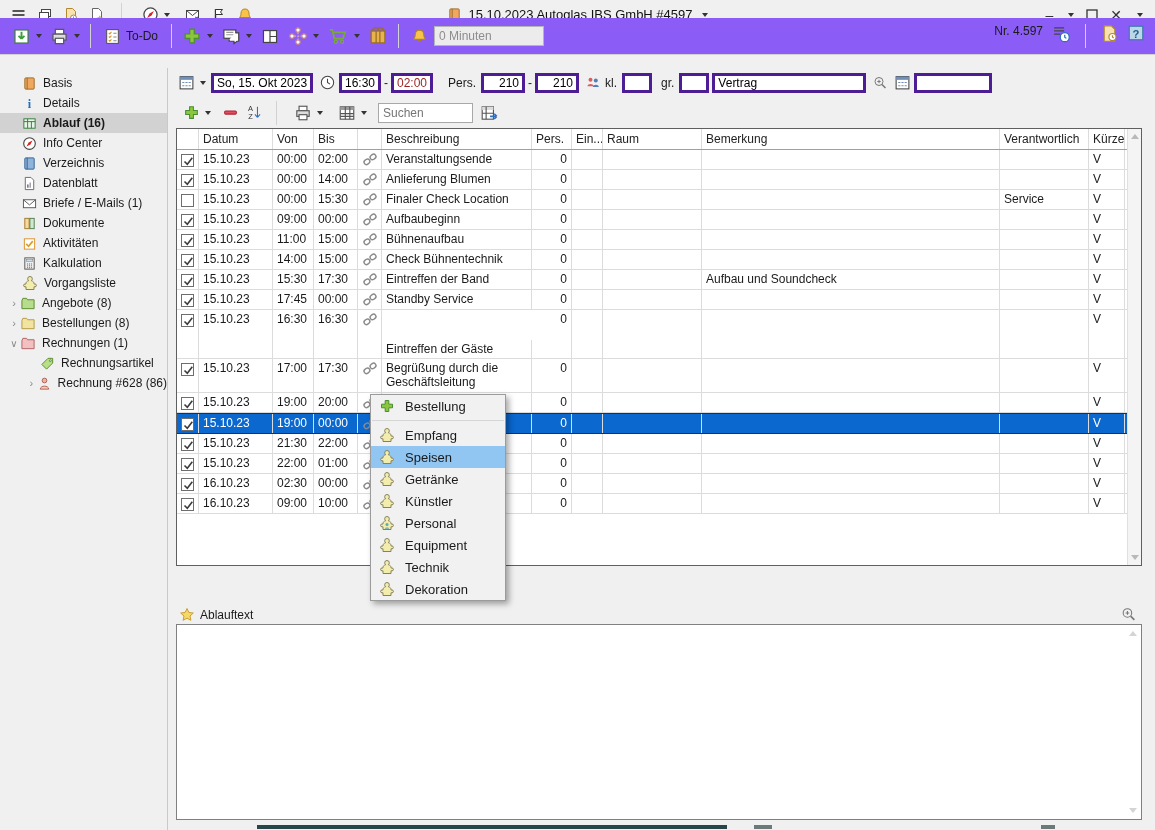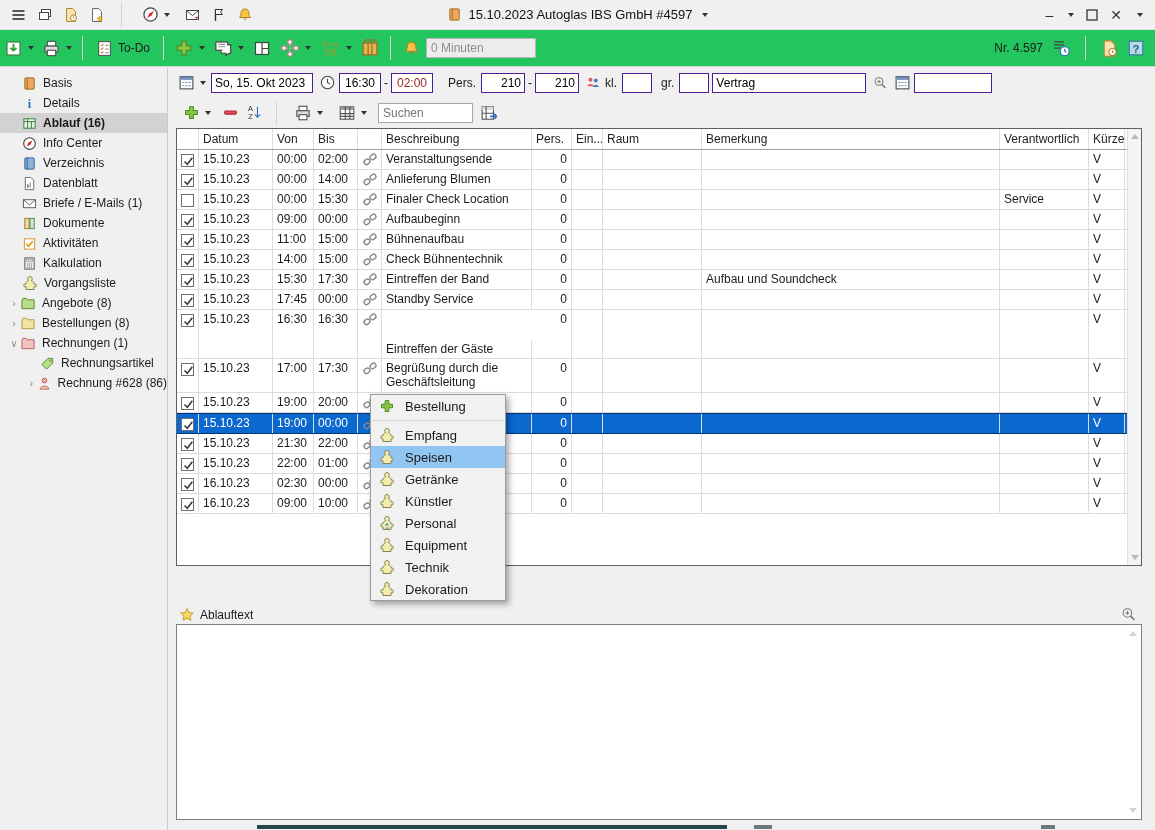--- a/index.html
+++ b/index.html
@@ -13,41 +13,41 @@
   
   .titlebar { position:absolute; top:0; left:0; right:0; height:30px; background:#f0f0f0; border-bottom:1px solid #e2e2e2; display:flex; align-items:center; }
   .tb-left { display:flex; align-items:center; gap:10px; padding-left:10px; }
   .tb-center { position:absolute; left:0; right:0; display:flex; justify-content:center; align-items:center; gap:6px; pointer-events:none; }
   .tb-center > * { pointer-events:auto; }
   .title-text { font-size:13px; color:#111; }
   .tb-right { margin-left:auto; display:flex; align-items:center; gap:12px; padding-right:12px; font-size:14px; color:#333; }
   .winbtn { cursor:default; }
 
   
-  .toolbar { position:absolute; top:30px; left:0; right:0; height:37px; background:#22c55e; border-bottom:1px solid #d2d2d2; display:flex; align-items:center; }
+  .toolbar { position:absolute; top:18px; left:0; right:0; height:37px; background:#8b5cf6; border-bottom:1px solid #d2d2d2; display:flex; align-items:center; padding-left:8px; }
   .tool { display:flex; align-items:center; gap:2px; padding:3px 4px; border-radius:2px; }
   .todo-btn { display:flex; align-items:center; gap:5px; padding:3px 7px; }
   .minutes-input { width:110px; height:20px; border:1px solid #b6b6b6; background:#ececec; color:#8d8d8d; font:12px "Liberation Sans",sans-serif; padding:0 4px; }
-  .toolbar-right { margin-left:auto; display:flex; align-items:center; gap:8px; padding-right:10px; }
+  .toolbar-right { margin-left:auto; display:flex; gap:8px; padding-right:10px; }
 
   
   .sidebar { position:absolute; top:68px; left:0; width:168px; bottom:0; background:#f0f0f0; border-right:1px solid #c9c9c9; padding-top:5px; }
   .sbitem { display:flex; align-items:center; height:20px; padding-left:22px; cursor:default; white-space:nowrap; }
   .sbitem .chev { width:12px; margin-left:-14px; color:#8a8a8a; font-size:10px; text-align:center; }
   .sbitem.has-chev { padding-left:22px; }
   .sbitem.ind1 { padding-left:40px; }
   .sbitem.ind1.has-chev { padding-left:40px; }
   .sbitem.sel { background:#d2d2d2; }
   .sbitem.bold .sblabel { font-weight:bold; }
   .sblabel { margin-left:6px; }
 
   
   .main { position:absolute; top:68px; left:169px; right:0; bottom:0; background:#f0f0f0; }
   .filterbar { height:29px; display:flex; align-items:center; gap:3px; padding-left:7px; background:#f0f0f0; }
-  .inp { height:20px; border:1px solid #4c1d95; background:#fff; font:12px "Liberation Sans",sans-serif; padding:0 3px; }
+  .inp { height:20px; border:3px solid #4c1d95; background:#fff; font:12px "Liberation Sans",sans-serif; padding:0 3px; }
   .lbl { margin:0 2px 0 6px; }
   .tabletoolbar { height:31px; display:flex; align-items:center; gap:7px; padding-left:10px; }
   .search-inp { width:95px; height:20px; border:1px solid #a8a8a8; background:#fff; font:12px "Liberation Sans",sans-serif; padding:0 4px; }
 
   
   .tablewrap { position:absolute; top:60px; left:7px; width:966px; height:438px; background:#fff; border:1px solid #5f5f5f; display:flex; }
   .tgrid { flex:1; overflow:hidden; }
   .trow, .thead { display:flex; }
   .thead { height:21px; border-bottom:1px solid #a0a0a0; }
   .tcell { border-right:1px solid #dcdcdc; padding:2px 4px; font-size:12px; overflow:hidden; }

